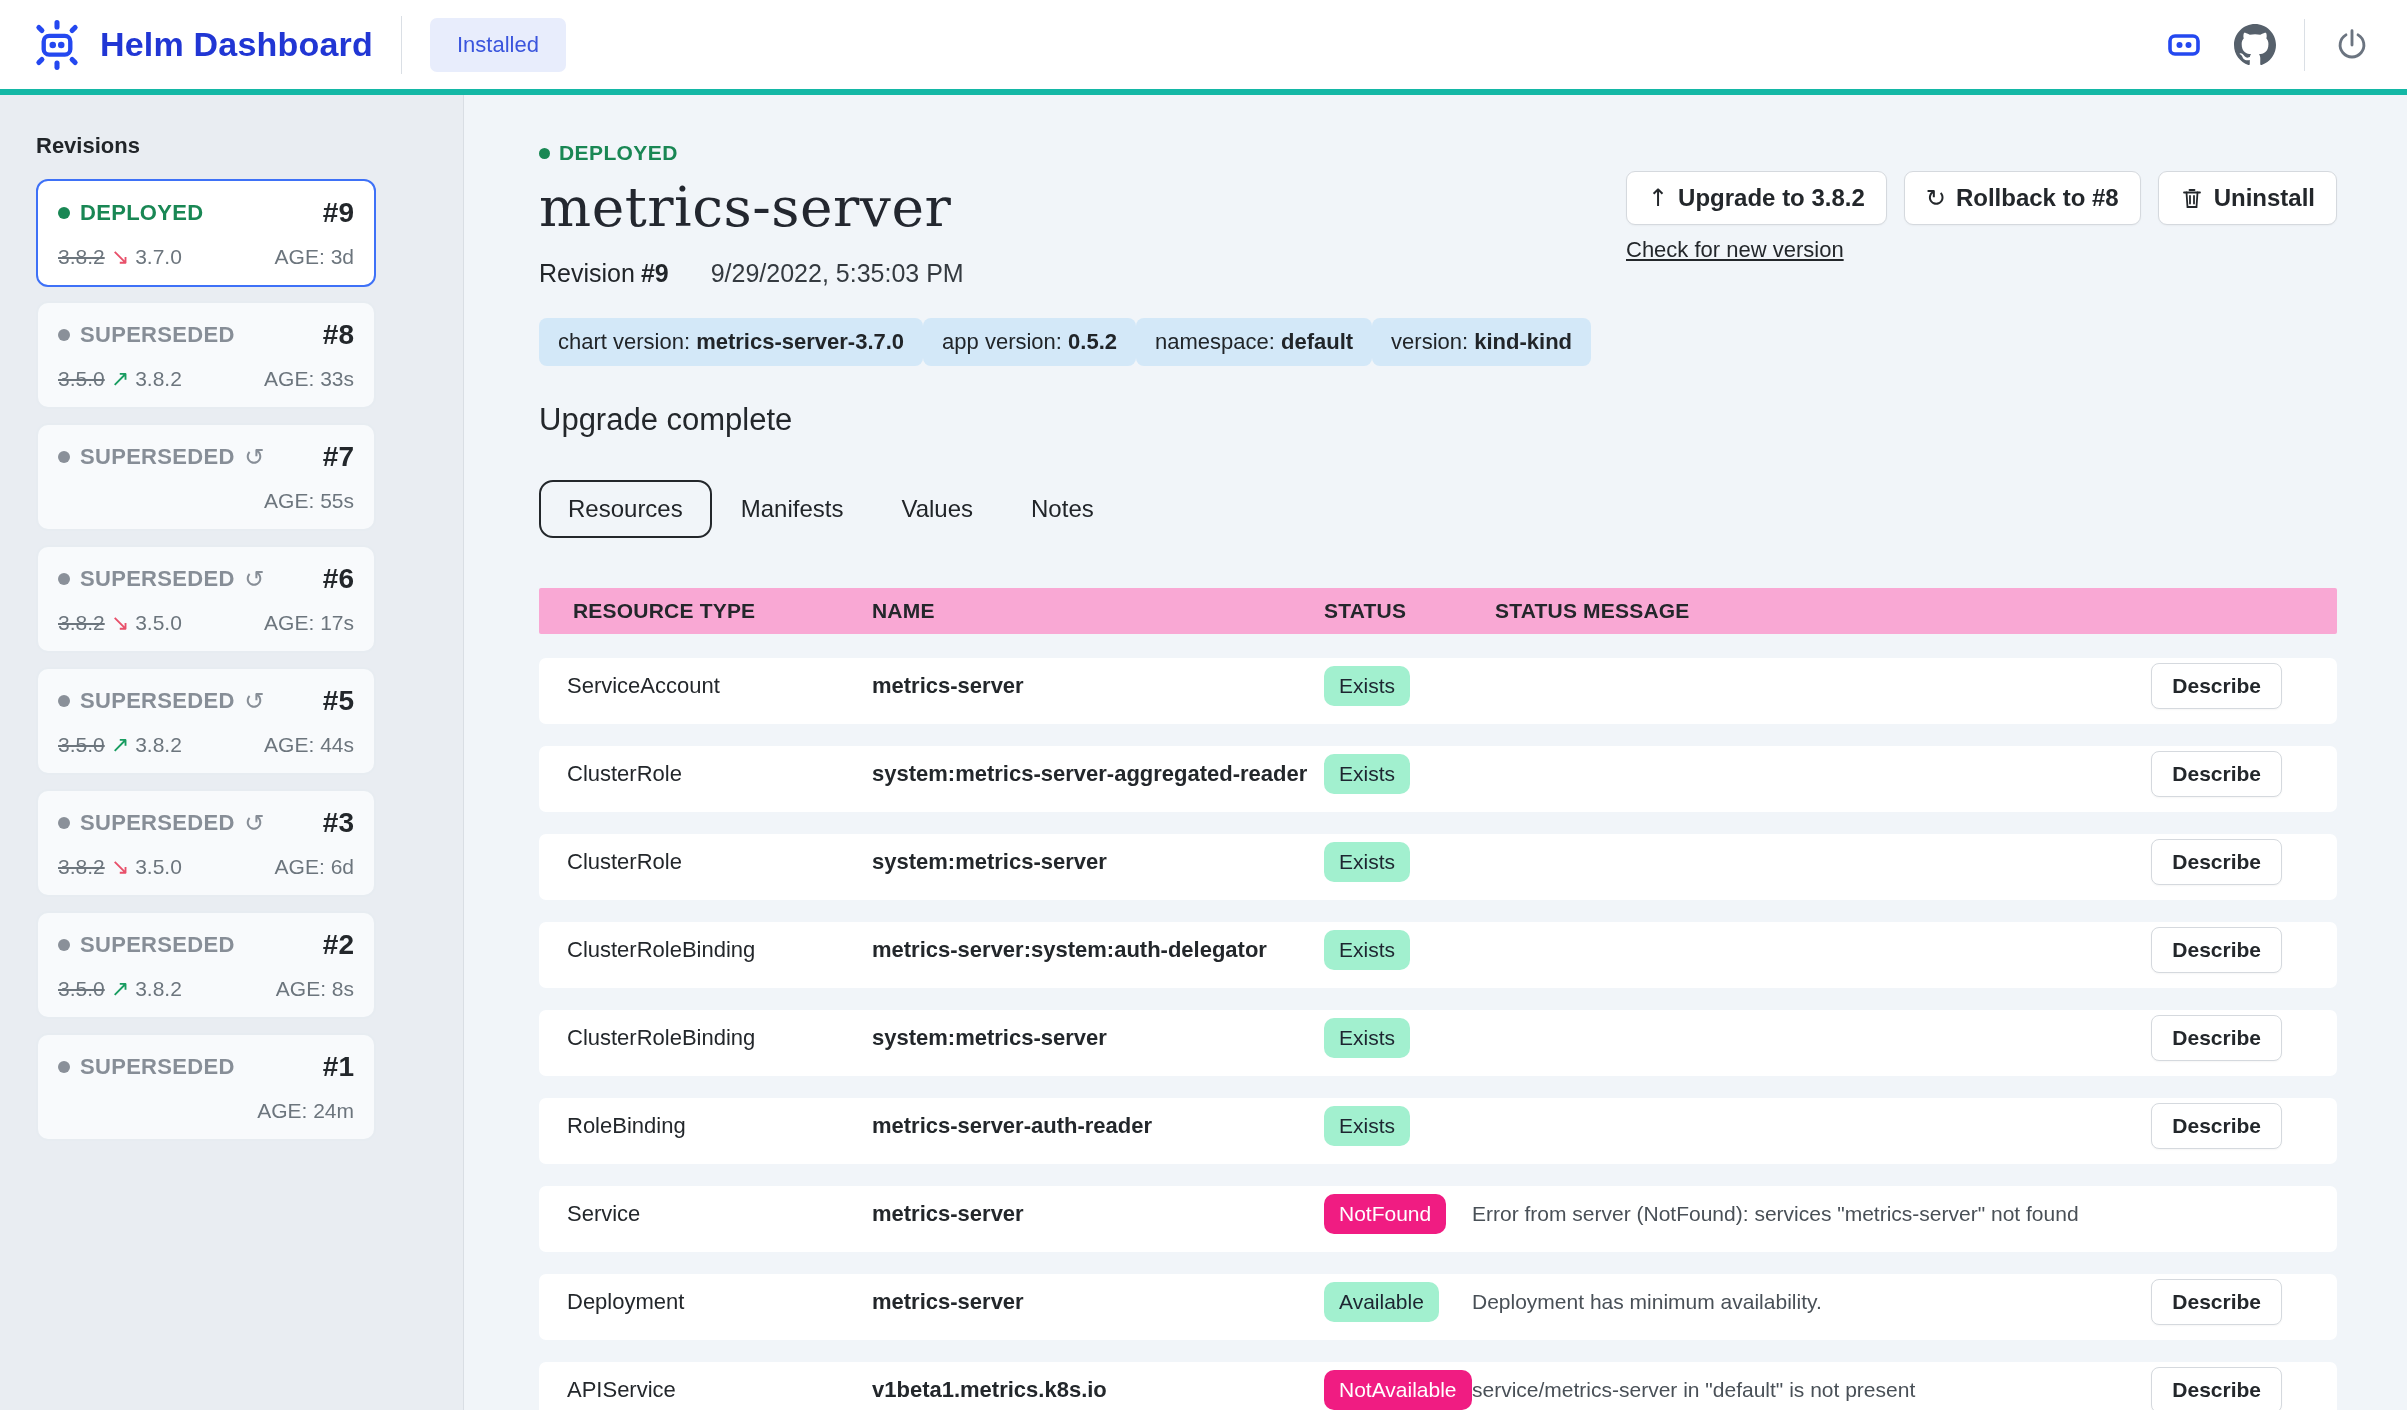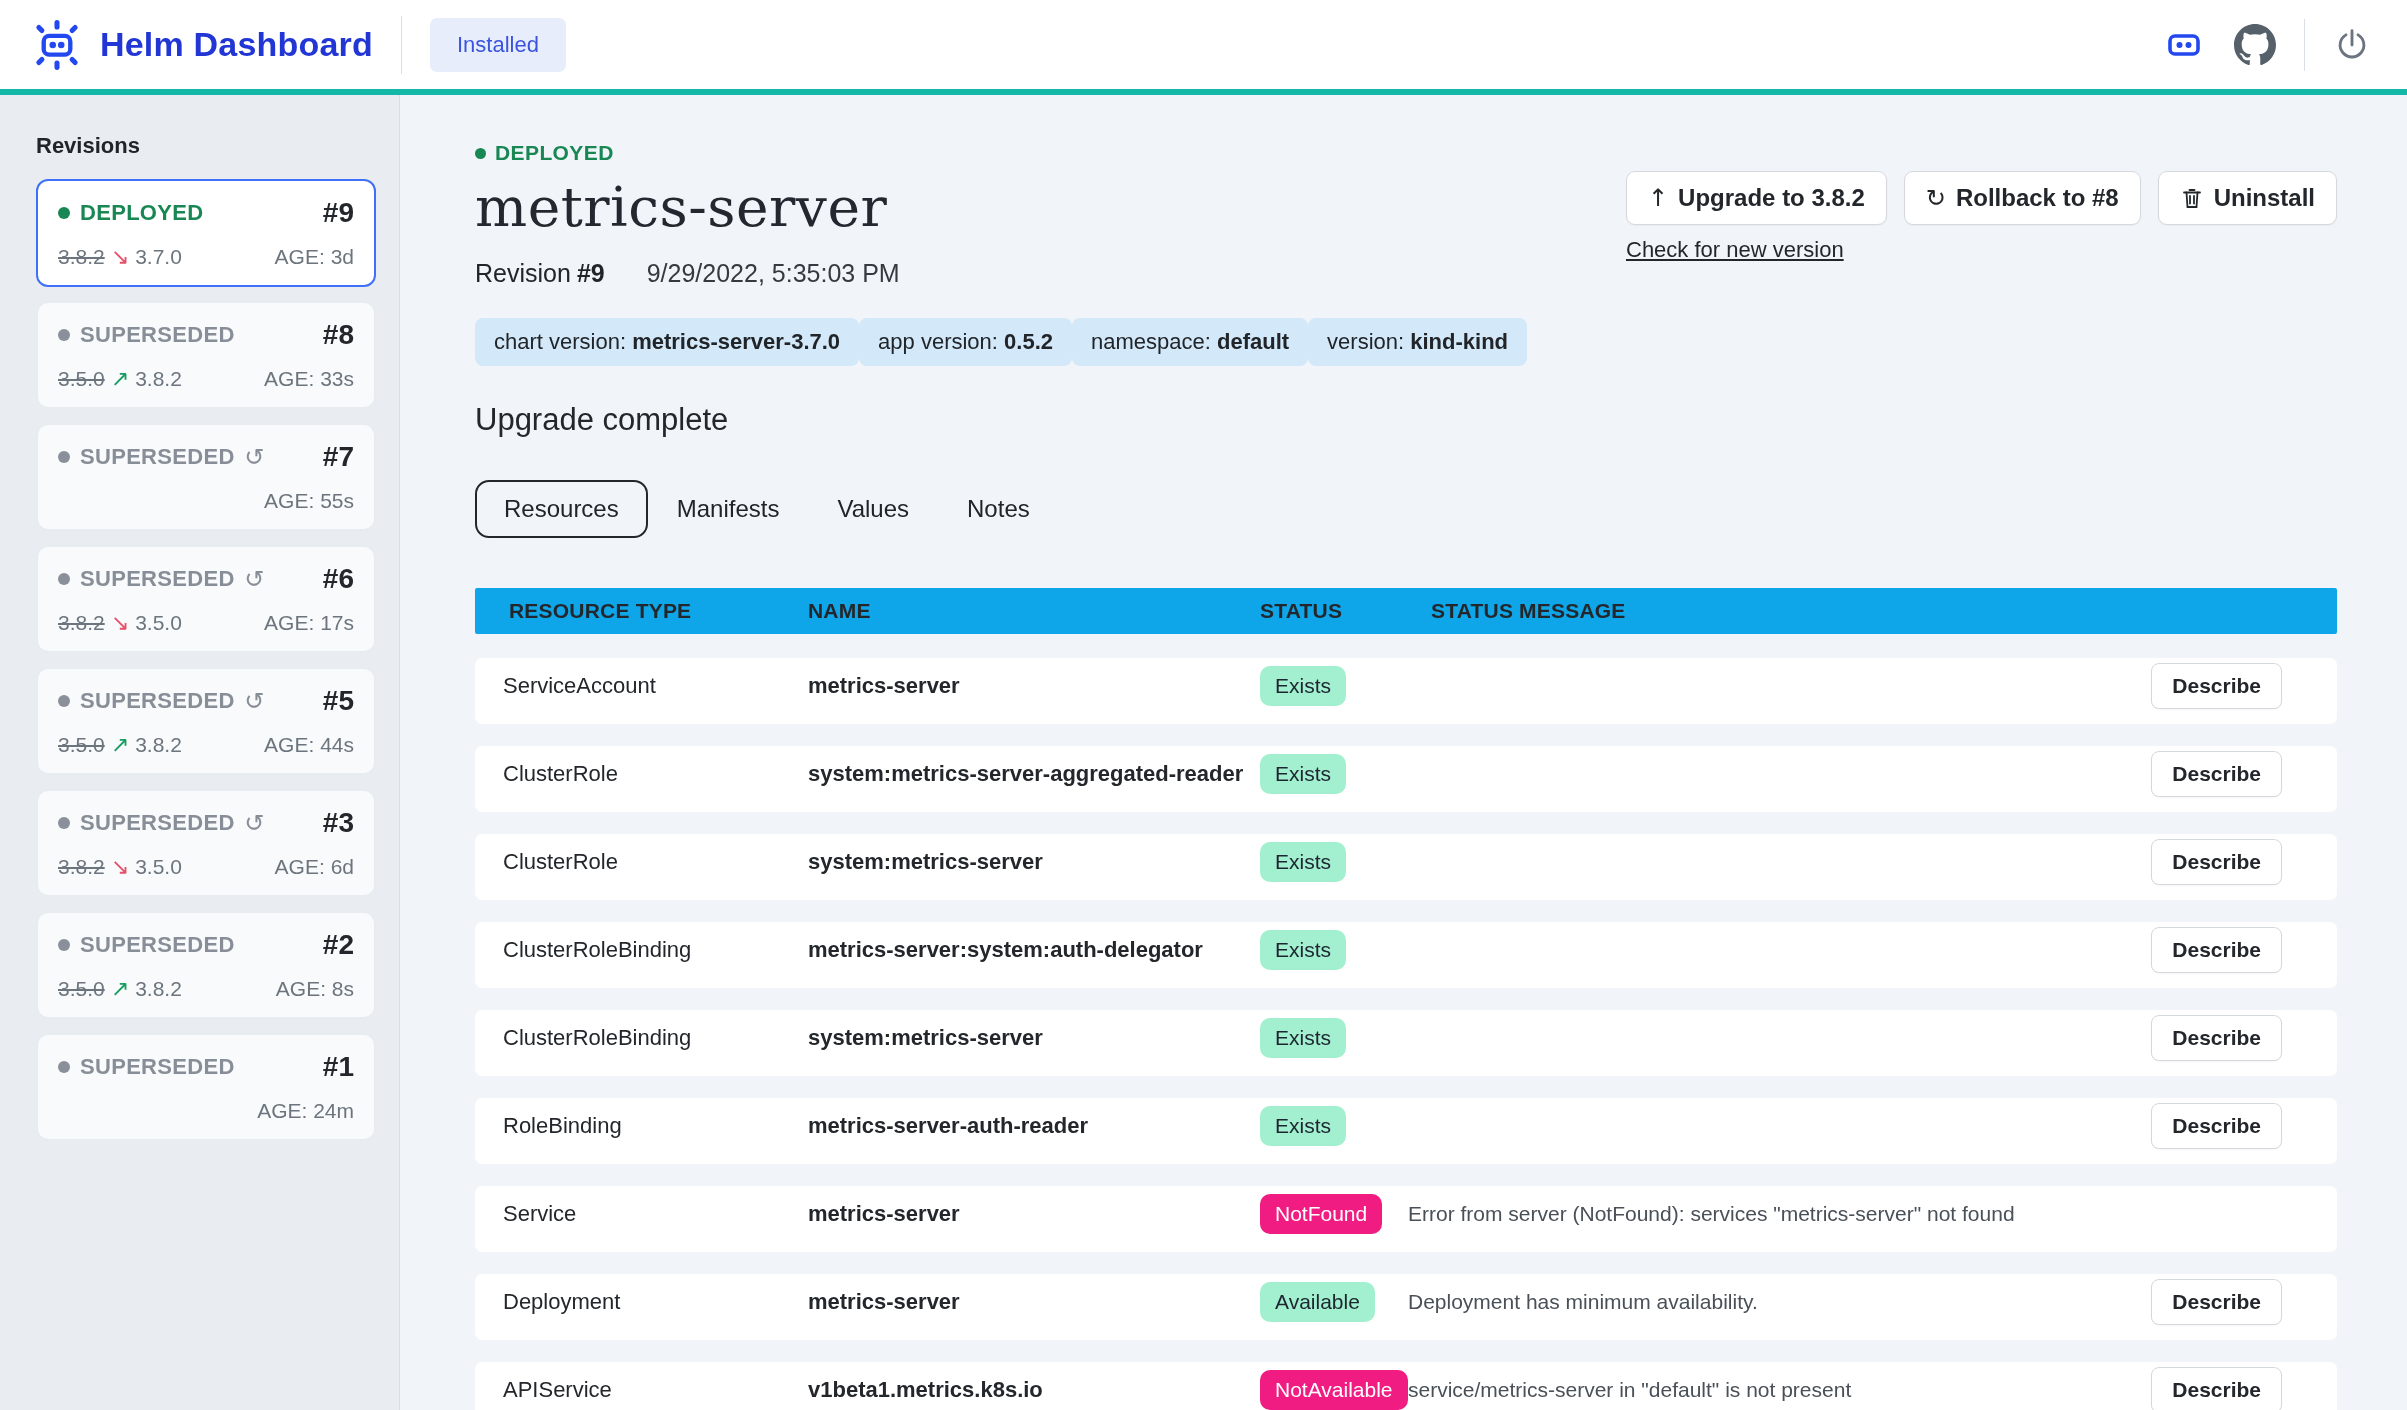--- a/index.html
+++ b/index.html
@@ -18,21 +18,21 @@
   .app-title{font-size:34px; font-weight:700; color:var(--brand-text); margin-left:14px; letter-spacing:.2px;}
   .vdiv{width:1px; height:58px; background:#dadfe5; margin:0 28px;}
   .vdiv.short{height:52px;}
   .chip-tab{background:var(--installed-bg); color:var(--installed-text); font-size:22px; border:none; border-radius:7px; padding:14px 27px; font-family:inherit; cursor:pointer;}
   .hspacer{flex:1;}
   .hicon{display:flex; align-items:center; justify-content:center; cursor:pointer;}
   .hicon + .hicon{margin-left:30px;}
 
   
   .layout{display:flex; height:1315px;}
-  aside.sidebar{width:400px; flex:0 0 auto; background:var(--sidebar-bg); border-right:1px solid #d9dee4; padding:38px 28px 20px 36px; overflow:hidden;}
+  aside.sidebar{width:464px; flex:0 0 auto; background:var(--sidebar-bg); border-right:1px solid #d9dee4; padding:38px 28px 20px 36px; overflow:hidden;}
   .sidebar h2{font-size:22px; font-weight:700; color:var(--ink); margin-bottom:20px;}
   .rev-card{width:340px; height:108px; margin:0 0 14px 0; background:#f8fafc; border:2px solid #e7ecf1; border-radius:12px; padding:16px 20px; display:flex; flex-direction:column; justify-content:space-between; cursor:pointer;}
   .rev-card.selected{background:#fff; border-color:#3e71f7;}
   .rev-top{display:flex; align-items:center;}
   .rev-status{display:flex; align-items:center; font-weight:700; font-size:22px; letter-spacing:.3px;}
   .rev-status .dot{width:12px; height:12px; border-radius:50%; margin-right:10px; flex:0 0 auto;}
   .rev-status.deployed{color:var(--success);} .rev-status.deployed .dot{background:var(--success);}
   .rev-status.superseded{color:#878e97;} .rev-status.superseded .dot{background:#8a9099;}
   .rev-status.failed{color:var(--failed-pink);} .rev-status.failed .dot{background:var(--failed-pink);}
   .reload-ic{font-family:"DejaVu Sans", sans-serif; font-weight:400; font-size:24px; color:#878e97; margin-left:10px; line-height:1;}
@@ -60,21 +60,21 @@
   .actions{position:absolute; top:76px; right:70px; display:flex; flex-direction:column;}
   .actions-row{display:flex; gap:17px;}
   .act-btn{display:flex; align-items:center; gap:10px; background:#fff; border:1px solid #d5d9de; border-radius:9px; padding:12px 21px; font-family:inherit; font-size:24px; font-weight:700; color:#23272b; cursor:pointer; box-shadow:0 1px 2px rgba(0,0,0,.04);}
   .act-ic{font-family:"DejaVu Sans", sans-serif; font-weight:400; font-size:24px; line-height:1;}
   .check-link{margin-top:12px; font-size:22px; color:#23272b; text-decoration:underline; cursor:pointer; align-self:flex-start;}
 
   .tabs{display:flex; align-items:center; margin-bottom:50px;}
   .tab{font-family:inherit; font-size:24px; color:var(--ink); background:transparent; border:2.5px solid transparent; padding:13px 27px; cursor:pointer; border-radius:14px;}
   .tab.active{border-color:#23272b;}
 
-  .table-head{display:flex; align-items:center; background:#0ea5e9; border-radius:2px; height:46px; padding-left:34px; font-size:21px; font-weight:700; color:#23272b; letter-spacing:.2px; margin-bottom:24px;}
+  .table-head{display:flex; align-items:center; background:#f9a8d4; border-radius:2px; height:46px; padding-left:34px; font-size:21px; font-weight:700; color:#23272b; letter-spacing:.2px; margin-bottom:24px;}
   .th-type{width:299px;} .th-name{width:452px;} .th-status{width:148px;} .th-msg{flex:1;margin-left:23px;}
   .t-row{display:flex; align-items:center; background:#fff; border-radius:7px; height:66px; padding:0 55px 11px 28px; margin-bottom:22px;}
   .c-type{width:305px; font-size:22px; color:#23272b;}
   .c-name{width:452px; font-size:22px; font-weight:700; color:#23272b;}
   .c-status{min-width:148px; white-space:nowrap;}
   .badge{display:inline-block; font-size:21px; padding:8px 15px; border-radius:10px;}
   .badge.ok{background:var(--badge-ok-bg); color:var(--badge-ok-text);}
   .badge.err{background:var(--badge-err-bg); color:var(--badge-err-text);}
   .c-msg{flex:1; font-size:21px; color:#495057; padding-right:20px;}
   .describe-btn{background:#fff; border:1px solid #d5d9de; border-radius:8px; padding:10px 20px; font-family:inherit; font-size:21px; font-weight:700; color:#23272b; cursor:pointer; margin-left:auto; box-shadow:0 1px 2px rgba(0,0,0,.04);}

